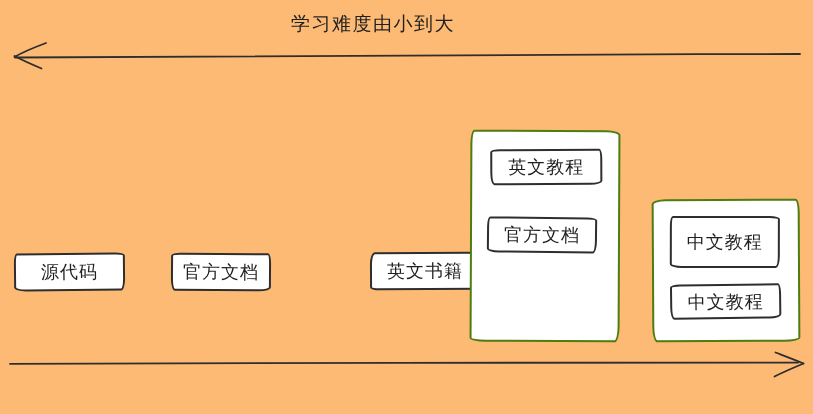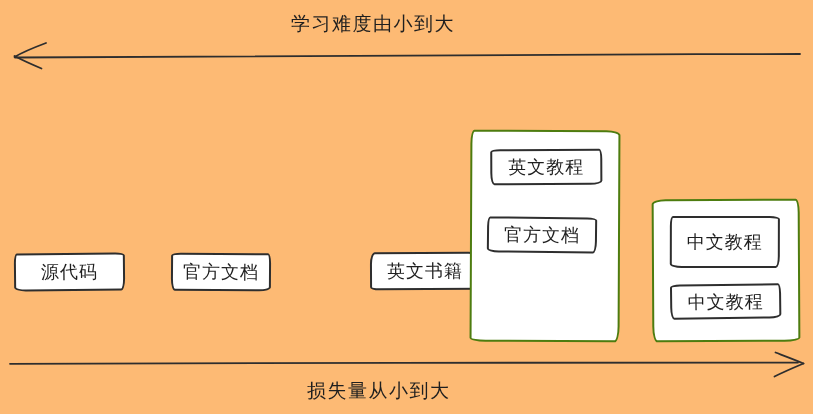--- a/index.html
+++ b/index.html
@@ -82,21 +82,20 @@
     </g>
     <g stroke="#2e2e2e" stroke-width="1.8" fill="none" stroke-linecap="round">
       <path d="M10 363.8 C 250 363.2, 560 362.2, 798 362.6"></path>
       <path d="M775.5 352.5 C 786 356.5, 795.5 360, 803.5 363.5"></path>
       <path d="M803.5 363.5 C 794 367.5, 784.5 371.5, 774.5 376.5"></path>
     </g>
   </svg>
 
   <div class="axis-label top">学习难度由小到大</div>
 
-  <div class="axis-label bottom">损失量从小到大</div>
 
   <div class="sketch-box r1 box-source">
     <span>源代码</span>
   </div>
 
   <div class="sketch-box r2 box-docs">
     <span>官方文档</span>
   </div>
 
   <div class="sketch-box r3 box-enbooks">

